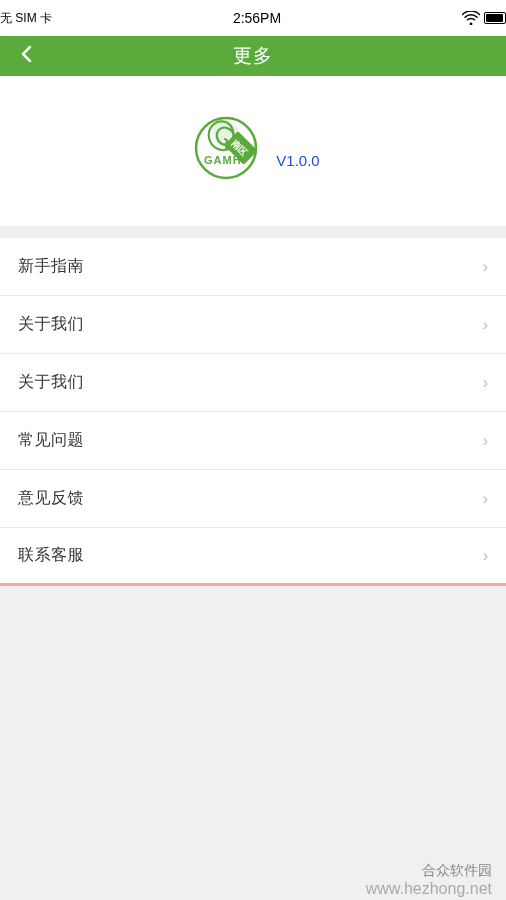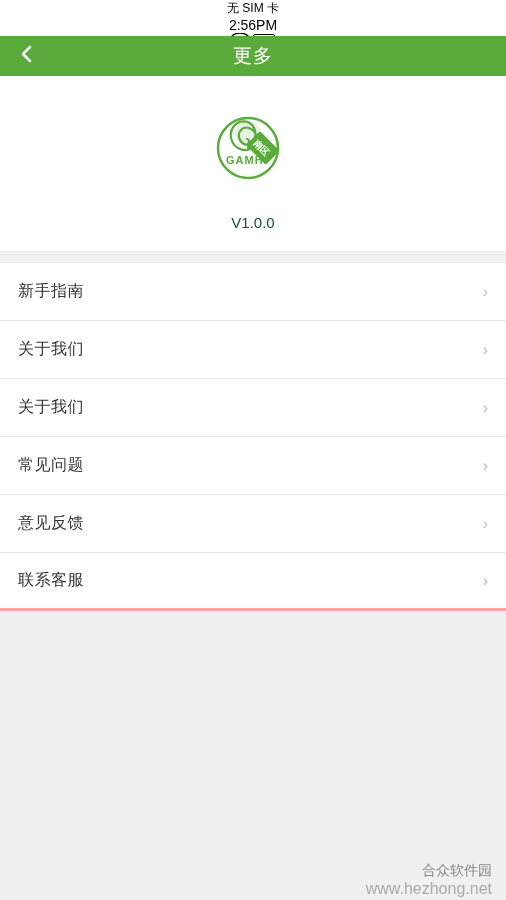--- a/index.html
+++ b/index.html
@@ -14,24 +14,23 @@
     }
 
     
     .status-bar {
       width: 100%;
       height: 36px;
       background: #fff;
       display: flex;
       align-items: center;
       justify-content: space-between;
-      padding: 0 12px;
+      padding: 0 0;
       font-size: 13px;
       color: #000;
-      flex-direction: column;
     }
     .status-left { font-size: 12px; }
     .status-center { font-weight: 500; font-size: 14px; }
     .status-right {
       display: flex;
       align-items: center;
       gap: 4px;
     }
     .battery-icon {
       width: 22px;
@@ -86,39 +85,39 @@
       color: #fff;
       font-size: 19px;
       font-weight: 500;
       letter-spacing: 1px;
     }
 
     
     .logo-section {
       background: #fff;
       display: flex;
-      flex-direction: column;
+      flex-direction: row;
       align-items: center;
       justify-content: center;
       padding: 30px 8px 20px;
       margin-bottom: 12px;
     }
     .logo-container {
       width: 90px;
       height: 90px;
       position: relative;
       margin-bottom: 10px;
     }
     
     .logo-svg {
       width: 90px;
       height: 90px;
     }
     .version-text {
-      color: #14532d;
+      color: #1d4ed8;
       font-size: 15px;
       margin-top: 8px;
     }
 
     
     .menu-list {
       background: #fff;
     }
     .menu-item {
       display: flex;

